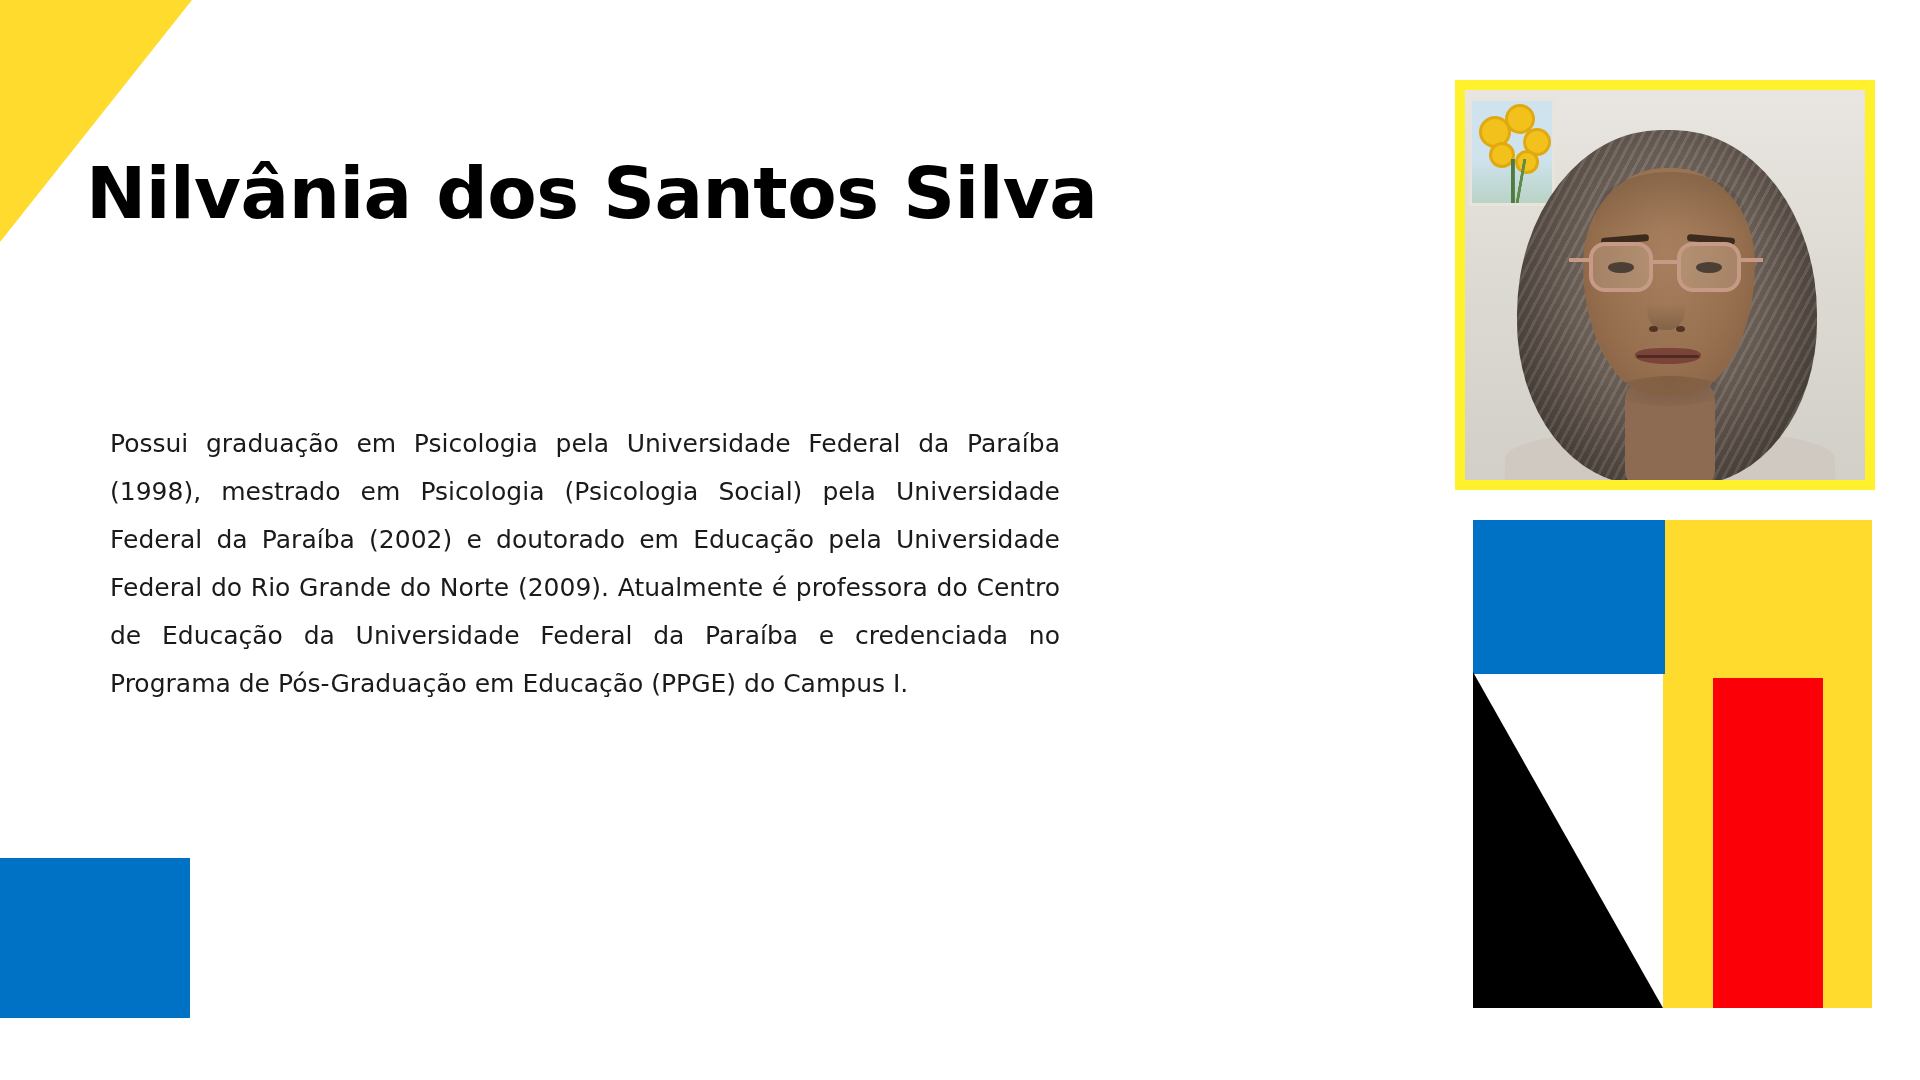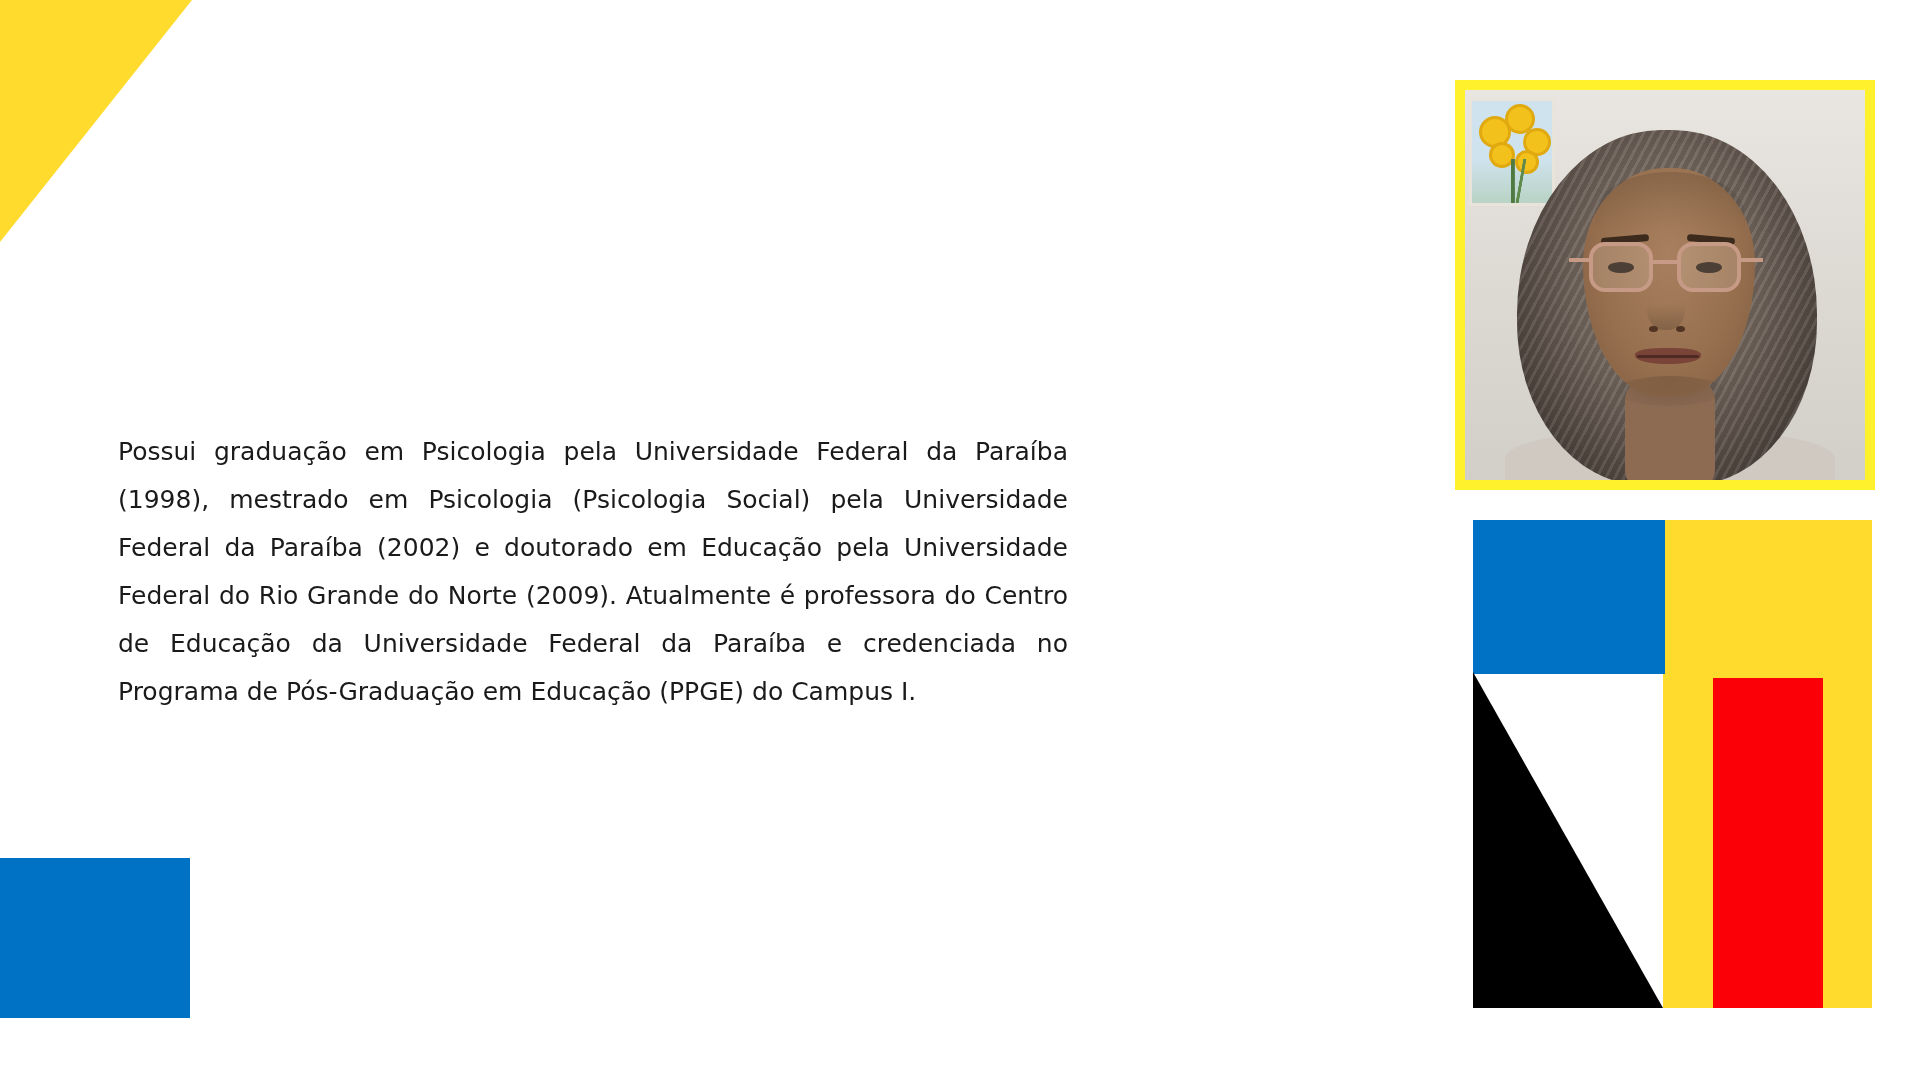--- a/index.html
+++ b/index.html
@@ -50,21 +50,21 @@
     position: absolute;
     left: 110px;
     top: 420px;
     width: 950px;
     font-family: "DejaVu Sans", sans-serif;
     font-size: 25px;
     line-height: 48px;
     color: #1a1a1a;
     text-align: justify;
     text-justify: inter-word;
-    margin: 8px;
+    margin: 0;
   }
 
   
   .blue-block-left {
     position: absolute;
     left: 0;
     top: 858px;
     width: 190px;
     height: 160px;
     background: #0072C6;
@@ -344,20 +344,21 @@
     background: #FB0007;
   }
 </style>
 </head>
 <body>
 
 <div class="slide">
 
   <div class="corner-triangle"></div>
 
+  <h1 class="title">Nilvânia dos Santos Silva</h1>
 
   <p class="bio-text">Possui graduação em Psicologia pela Universidade Federal da Paraíba (1998), mestrado em Psicologia (Psicologia Social) pela Universidade Federal da Paraíba (2002) e doutorado em Educação pela Universidade Federal do Rio Grande do Norte (2009). Atualmente é professora do Centro de Educação da Universidade Federal da Paraíba e credenciada no Programa de Pós-Graduação em Educação (PPGE) do Campus I.</p>
 
   <div class="blue-block-left"></div>
 
   <div class="portrait-frame">
     <div class="portrait-photo">
       <div class="ph-wall"></div>
 
       <div class="ph-artframe">

